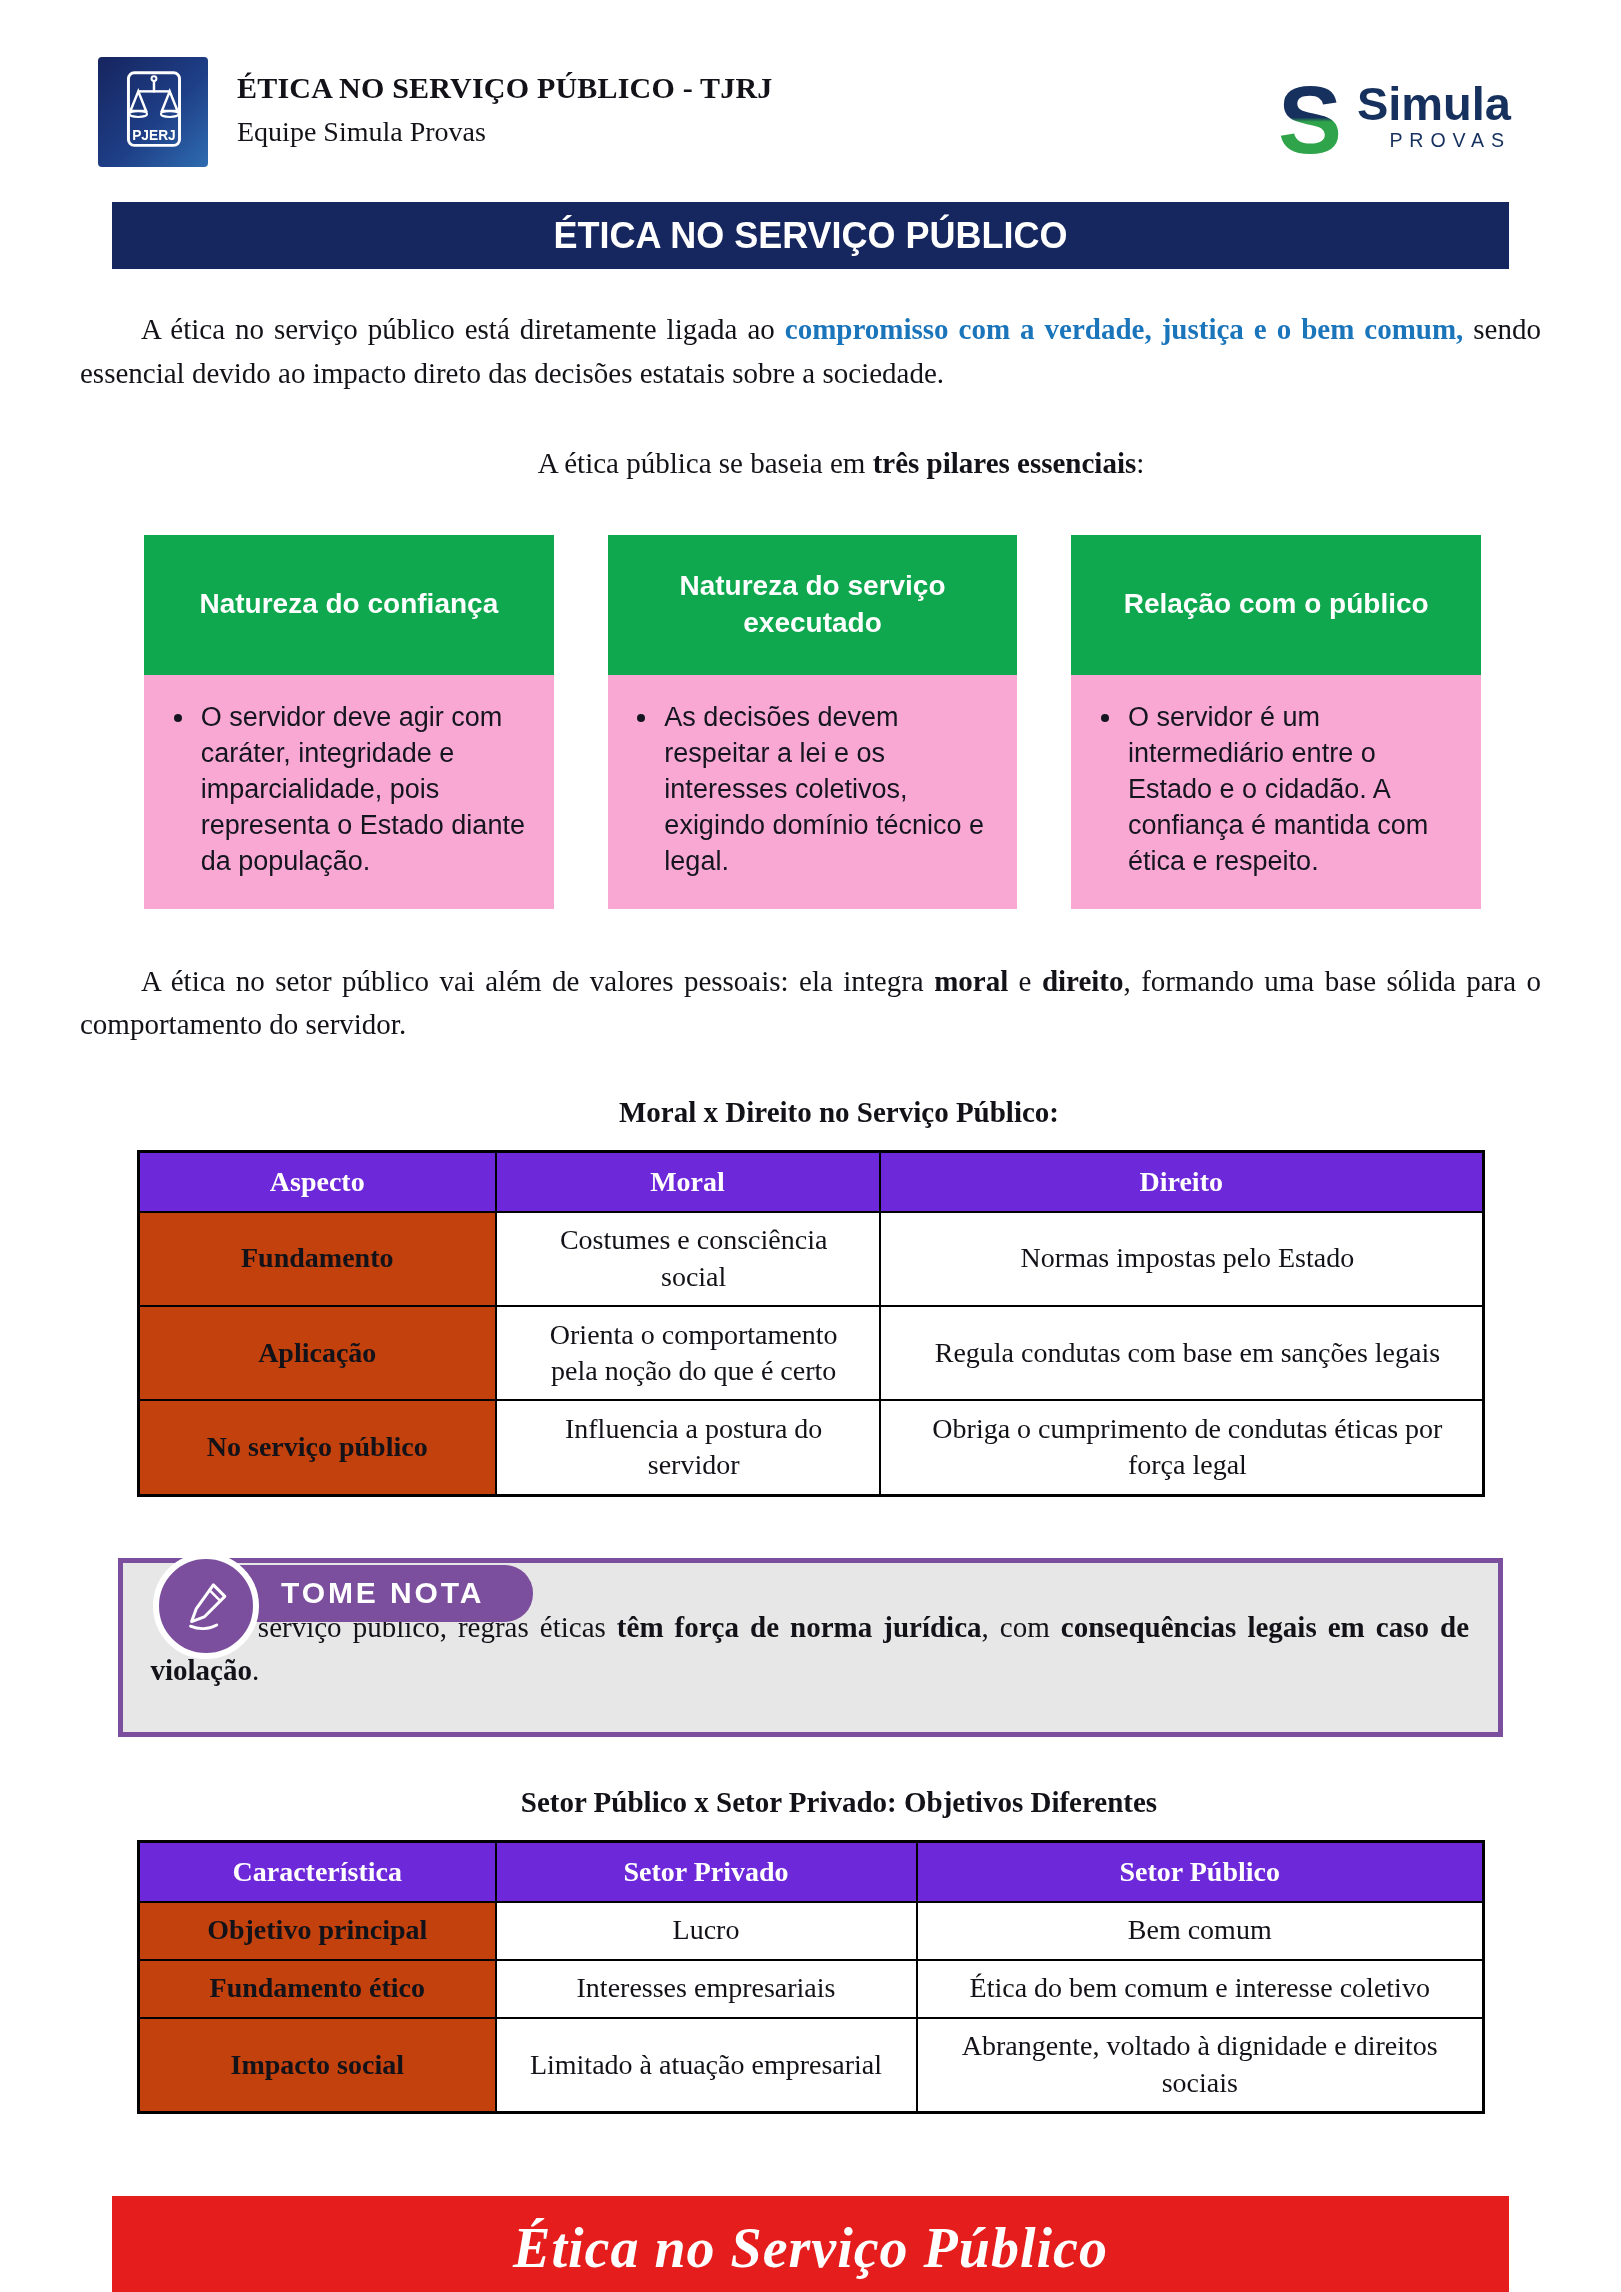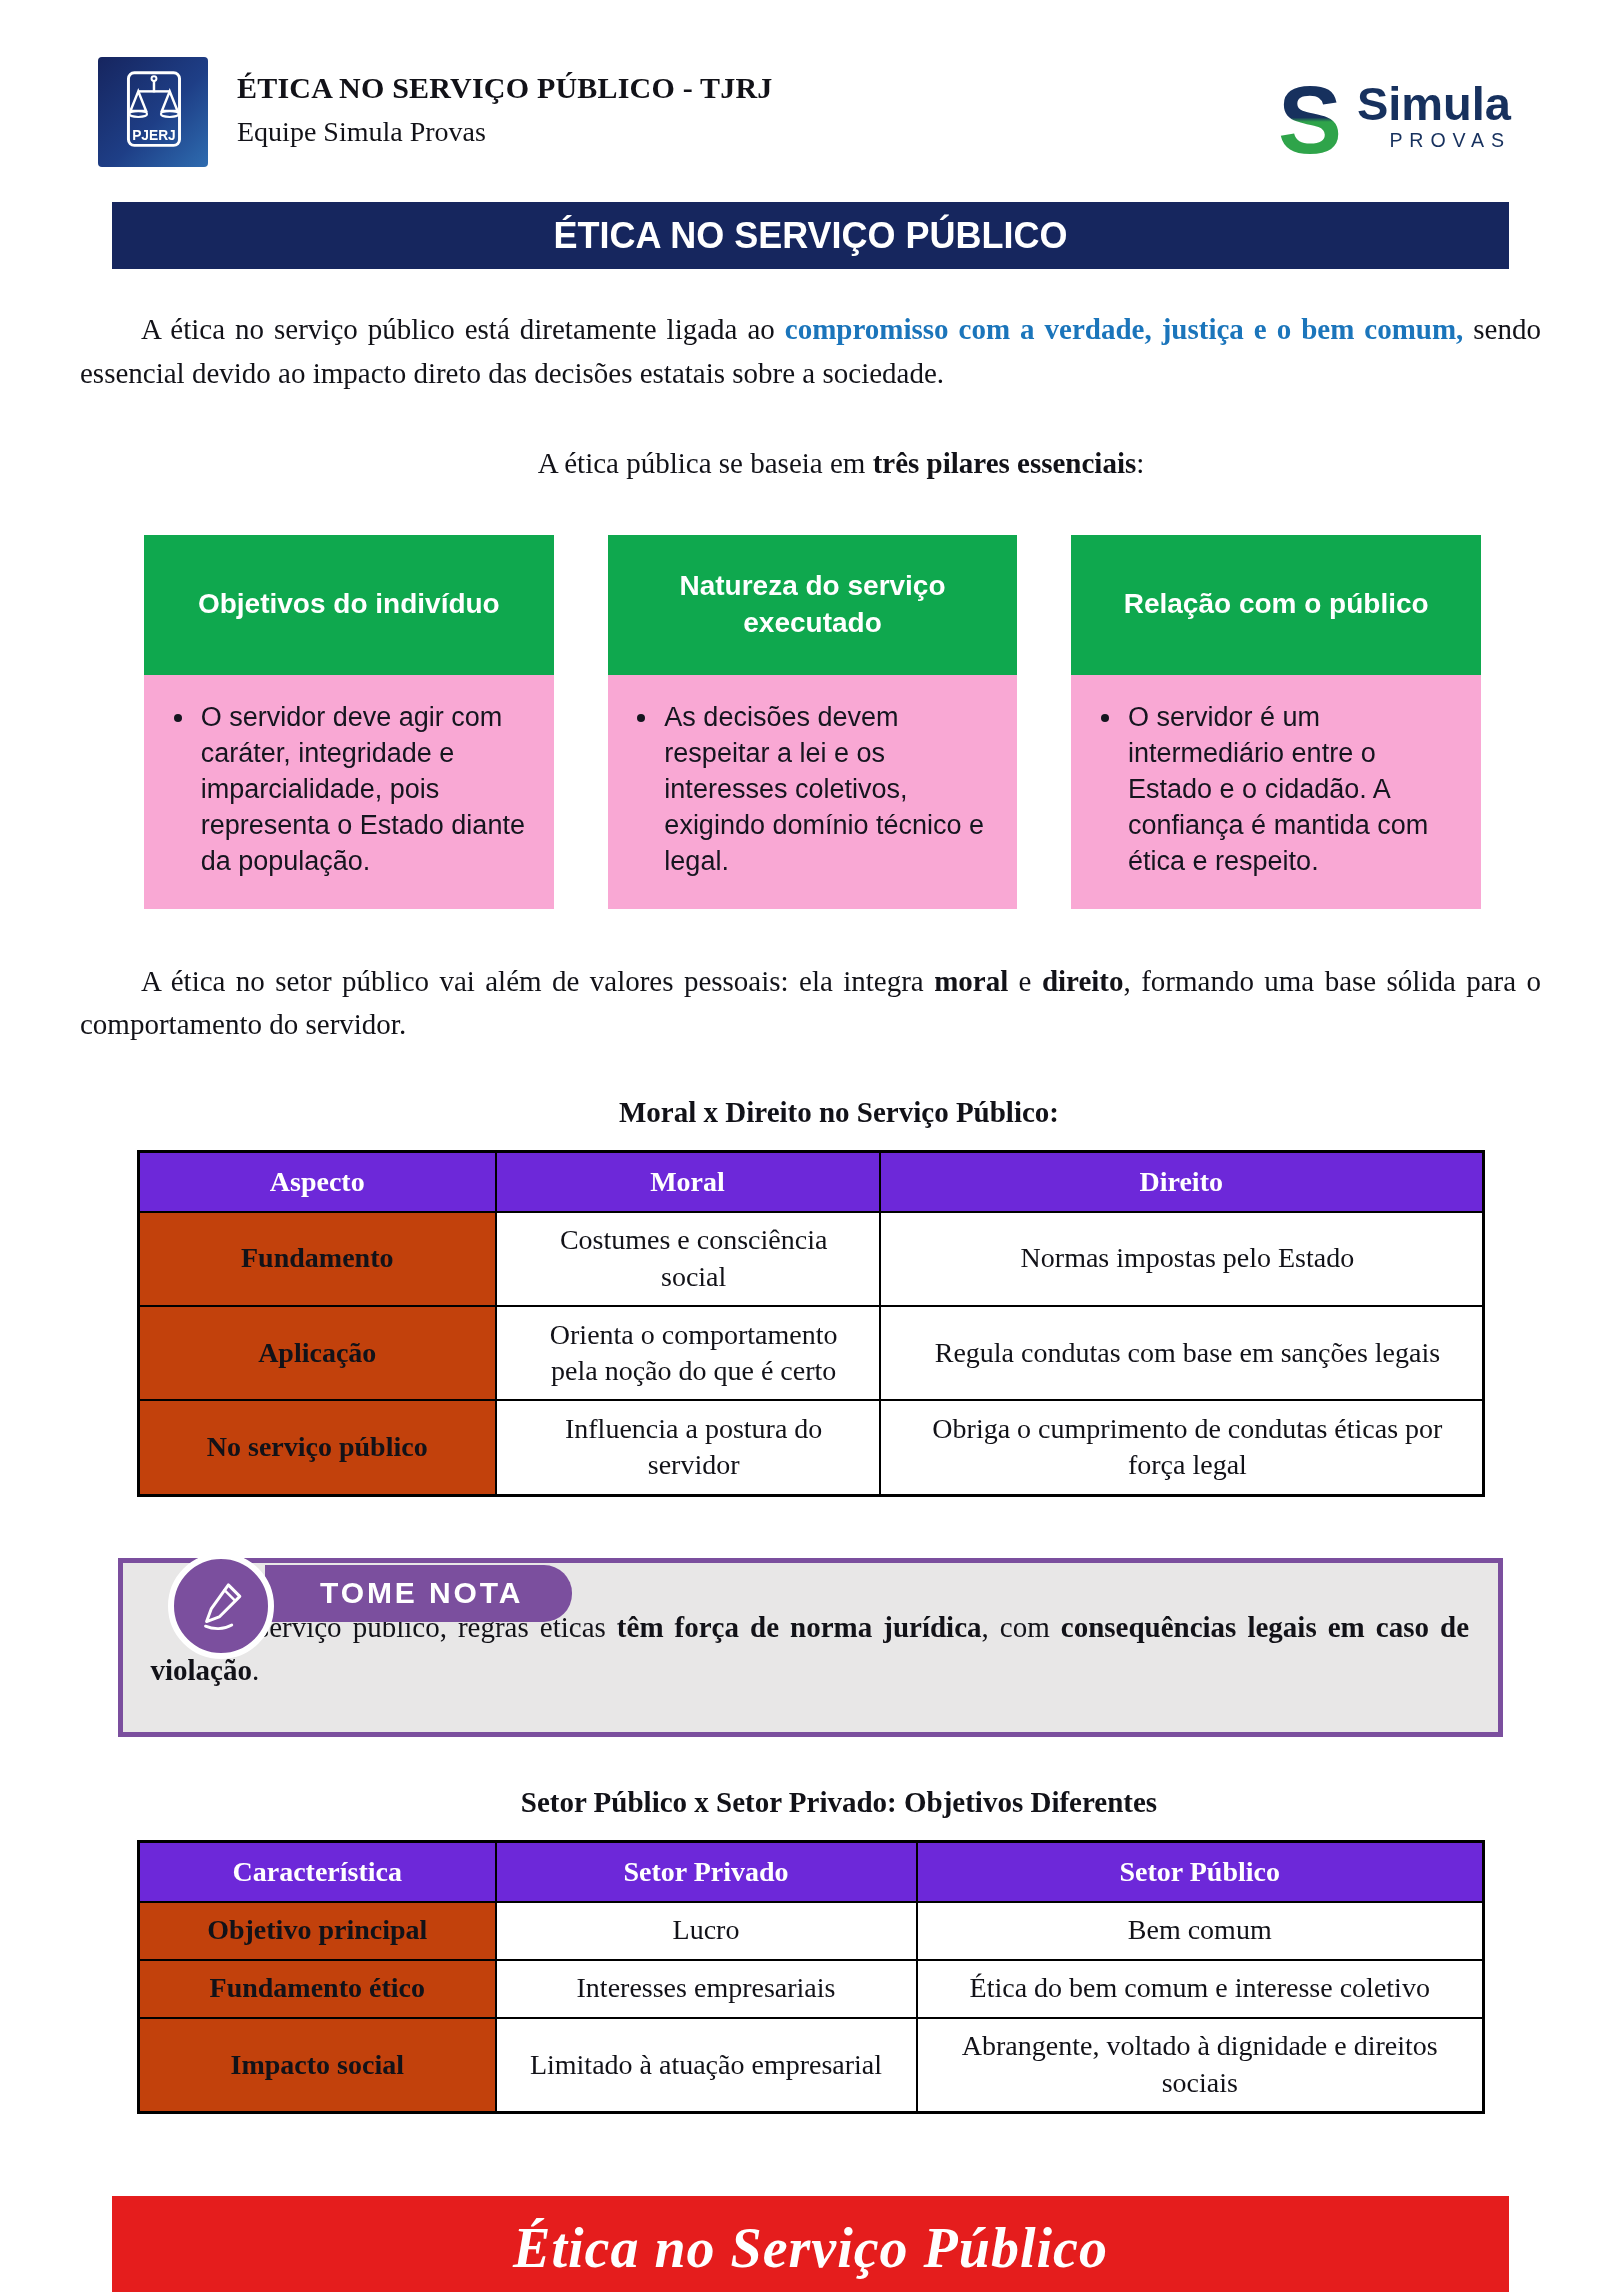--- a/index.html
+++ b/index.html
@@ -58,21 +58,21 @@
     line-height:1.3; background:#fff; }
   .data-table td.label { background:#c2410c; font-weight:bold; text-align:center; }
   .t-left td.content { text-align:center;padding-left:28px; }
   .t-center td.content { text-align:center; }
 
   
   .note-wrap { position:relative; margin:61px 118px 0 118px; }
   .note-box { margin-top:49px; border:5.9px solid #7B4F9E; background:#E8E7E7;
     padding:43px 29px 39px 27.4px; font-size:29px; line-height:1.5; text-align:justify; }
   .note-text { text-indent:61px; }
-  .note-banner { position:absolute; top:-4.9px; left:50px; display:flex; height:108px;gap:24px; }
+  .note-banner { position:absolute; top:-4.9px; left:35px; display:flex; height:108px; }
   .note-circle { width:106px; height:106px; border-radius:50%; background:#7B4F9E;
     border:6.9px solid #fff; box-sizing:border-box; display:flex; align-items:center;
     justify-content:center; position:relative; z-index:2; }
   .note-pill { background:#7B4F9E; height:57px; margin-left:-33px; margin-top:11.8px;
     padding:0 49px 0 55px; border-radius:0 28px 28px 0; display:flex; align-items:center; z-index:1; }
   .note-pill span { color:#fff; font-family:"Liberation Sans",sans-serif; font-weight:bold;
     font-size:30px; letter-spacing:2.9px; }
 
   
   .footer-banner { margin:82px 112px 0 112px; height:104px; background:#E51D1D;
@@ -131,21 +131,21 @@
   <div class="main-banner">
     <span>ÉTICA NO SERVIÇO PÚBLICO</span>
   </div>
 
   <p class="para p1"><span>A ética no serviço público está diretamente ligada ao </span><span class="blue-bold">compromisso com a verdade, justiça e o bem comum,</span><span> sendo essencial devido ao impacto direto das decisões estatais sobre a sociedade.</span></p>
 
   <p class="para p2"><span>A ética pública se baseia em </span><span class="b">três pilares essenciais</span><span>:</span></p>
 
   <div class="cards">
     <div class="card">
-      <div class="card-header">Objetivos do indivíduo</div>
+      <div class="card-header">Natureza do confiança</div>
       <div class="card-body">
         <ul>
             <li>O servidor deve agir com caráter, integridade e imparcialidade, pois representa o Estado diante da população.</li>
           </ul>
       </div>
     </div>
     <div class="card">
       <div class="card-header">Natureza do serviço executado</div>
       <div class="card-body">
         <ul>

